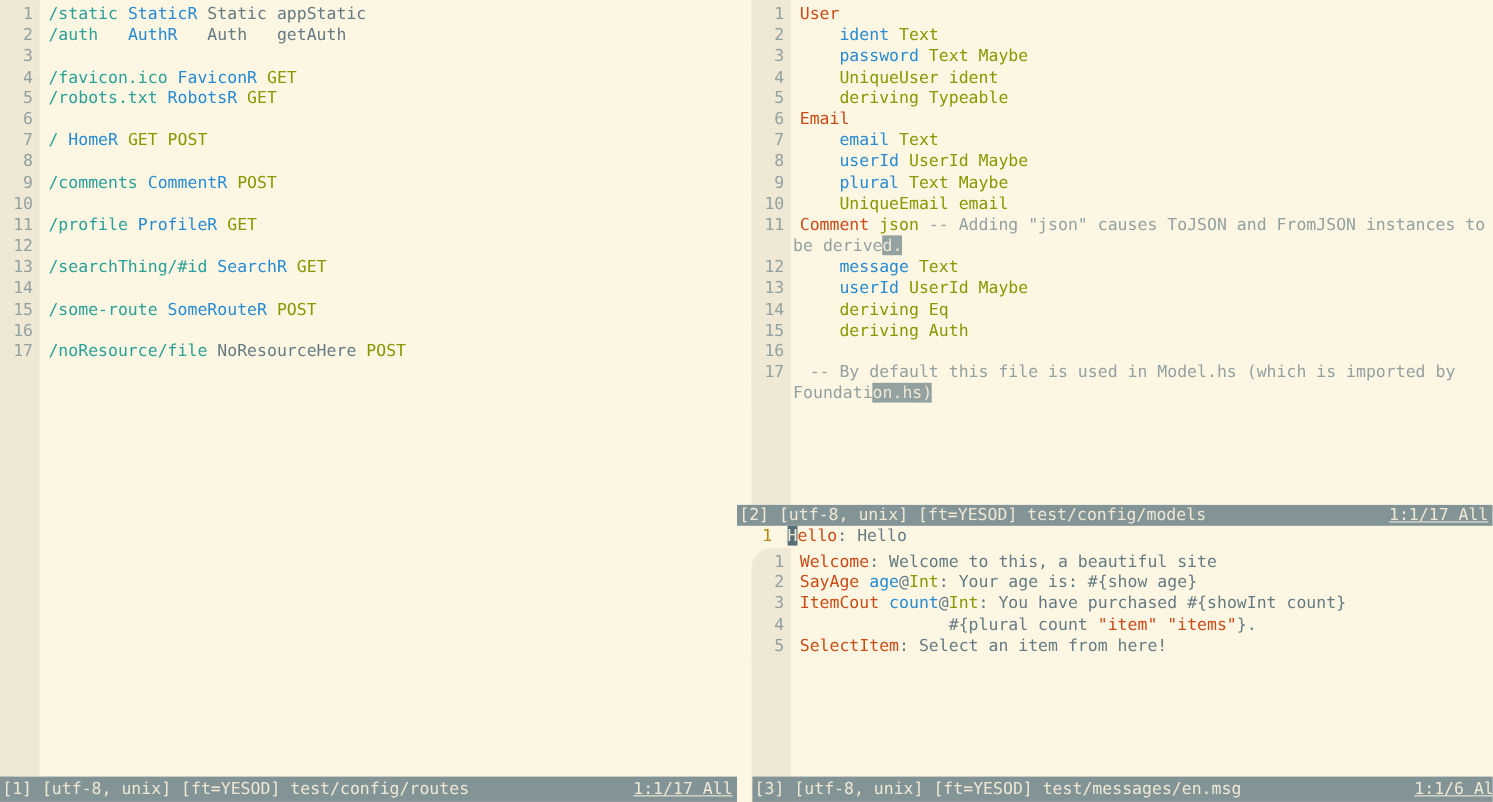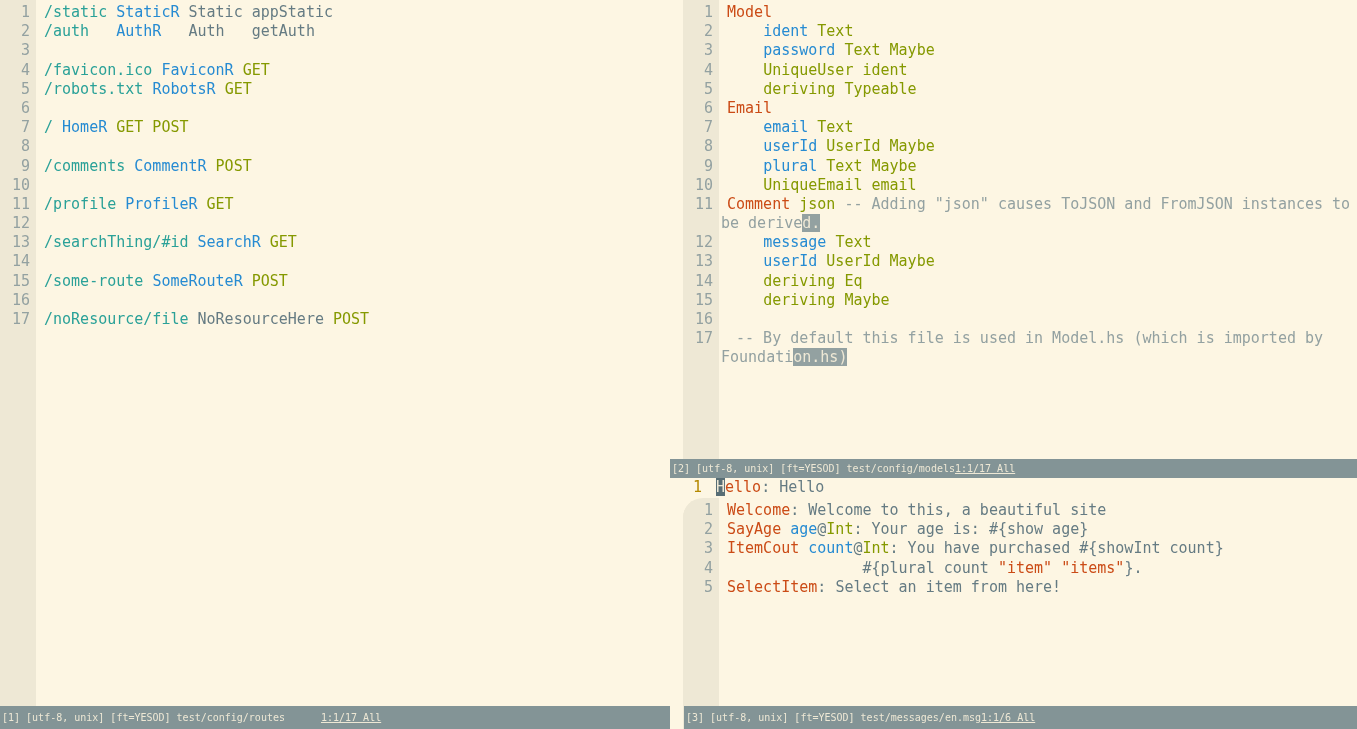--- a/index.html
+++ b/index.html
@@ -97,26 +97,27 @@
   .hl { background: #93a1a1; color: #eee8d5; }
   
   .cursor { background: #586e75; color: #eee8d5; }
 
   
   .statusline {
     position: absolute;
     background: #839496;
     color: #eee8d5;
     font-family: "DejaVu Sans Mono", "Liberation Mono", monospace;
-    font-size: 10px;
+    font-size: 15px;
     line-height: 23px;
     height: 23px;
     white-space: pre;
     display: flex;
     align-items: center;
+    justify-content: space-between;
     padding: 0 2px;
     box-sizing: border-box;
     overflow: hidden;
   }
   #statusline-2 { line-height: 19px; height: 19px; }
   .statusline .sl-left { white-space: pre; }
   .statusline .sl-right { white-space: pre; padding-right: 2px; text-decoration: underline; }
 
   
   .msgrow {
@@ -174,36 +175,36 @@
         <div class="tilde">~</div>
         <div class="tilde">~</div>
       </div>
   </div>
 
   <div id="vsplit"></div>
 
   <div class="pane" id="pane-models">
     <div class="gutterstrip"></div>
     <div class="lines" id="models-lines">
-        <div class="row"><span class="ln">1</span><span class="code"><span class="s-entity">Model</span></span></div>
+        <div class="row"><span class="ln">1</span><span class="code"><span class="s-entity">User</span></span></div>
         <div class="row"><span class="ln">2</span><span class="code"><span class="s-plain">    </span><span class="s-ident">ident </span><span class="s-method">Text</span></span></div>
         <div class="row"><span class="ln">3</span><span class="code"><span class="s-plain">    </span><span class="s-ident">password </span><span class="s-method">Text Maybe</span></span></div>
         <div class="row"><span class="ln">4</span><span class="code"><span class="s-plain">    </span><span class="s-method">UniqueUser ident</span></span></div>
         <div class="row"><span class="ln">5</span><span class="code"><span class="s-plain">    </span><span class="s-method">deriving Typeable</span></span></div>
         <div class="row"><span class="ln">6</span><span class="code"><span class="s-entity">Email</span></span></div>
         <div class="row"><span class="ln">7</span><span class="code"><span class="s-plain">    </span><span class="s-ident">email </span><span class="s-method">Text</span></span></div>
         <div class="row"><span class="ln">8</span><span class="code"><span class="s-plain">    </span><span class="s-ident">userId </span><span class="s-method">UserId Maybe</span></span></div>
         <div class="row"><span class="ln">9</span><span class="code"><span class="s-plain">    </span><span class="s-ident">plural </span><span class="s-method">Text Maybe</span></span></div>
         <div class="row"><span class="ln">10</span><span class="code"><span class="s-plain">    </span><span class="s-method">UniqueEmail email</span></span></div>
         <div class="row"><span class="ln">11</span><span class="code"><span class="s-entity">Comment </span><span class="s-method">json </span><span class="s-comment">-- Adding "json" causes ToJSON and FromJSON instances to</span></span></div>
         <div class="row"><span class="cont-indent"> </span><span class="code"><span class="s-comment">be derive</span><span class="s-comment hl">d.</span></span></div>
         <div class="row"><span class="ln">12</span><span class="code"><span class="s-plain">    </span><span class="s-ident">message </span><span class="s-method">Text</span></span></div>
         <div class="row"><span class="ln">13</span><span class="code"><span class="s-plain">    </span><span class="s-ident">userId </span><span class="s-method">UserId Maybe</span></span></div>
         <div class="row"><span class="ln">14</span><span class="code"><span class="s-plain">    </span><span class="s-method">deriving Eq</span></span></div>
-        <div class="row"><span class="ln">15</span><span class="code"><span class="s-plain">    </span><span class="s-method">deriving Maybe</span></span></div>
+        <div class="row"><span class="ln">15</span><span class="code"><span class="s-plain">    </span><span class="s-method">deriving Auth</span></span></div>
         <div class="row"><span class="ln">16</span><span class="code"></span></div>
         <div class="row"><span class="ln">17</span><span class="code"><span class="s-comment"> -- By default this file is used in Model.hs (which is imported by</span></span></div>
         <div class="row"><span class="cont-indent"> </span><span class="code"><span class="s-comment">Foundati</span><span class="s-comment hl">on.hs)</span></span></div>
       </div>
     <div id="models-tildes">
         <div class="tilde">~</div>
         <div class="tilde">~</div>
         <div class="tilde">~</div>
         <div class="tilde">~</div>
         <div class="tilde">~</div>

